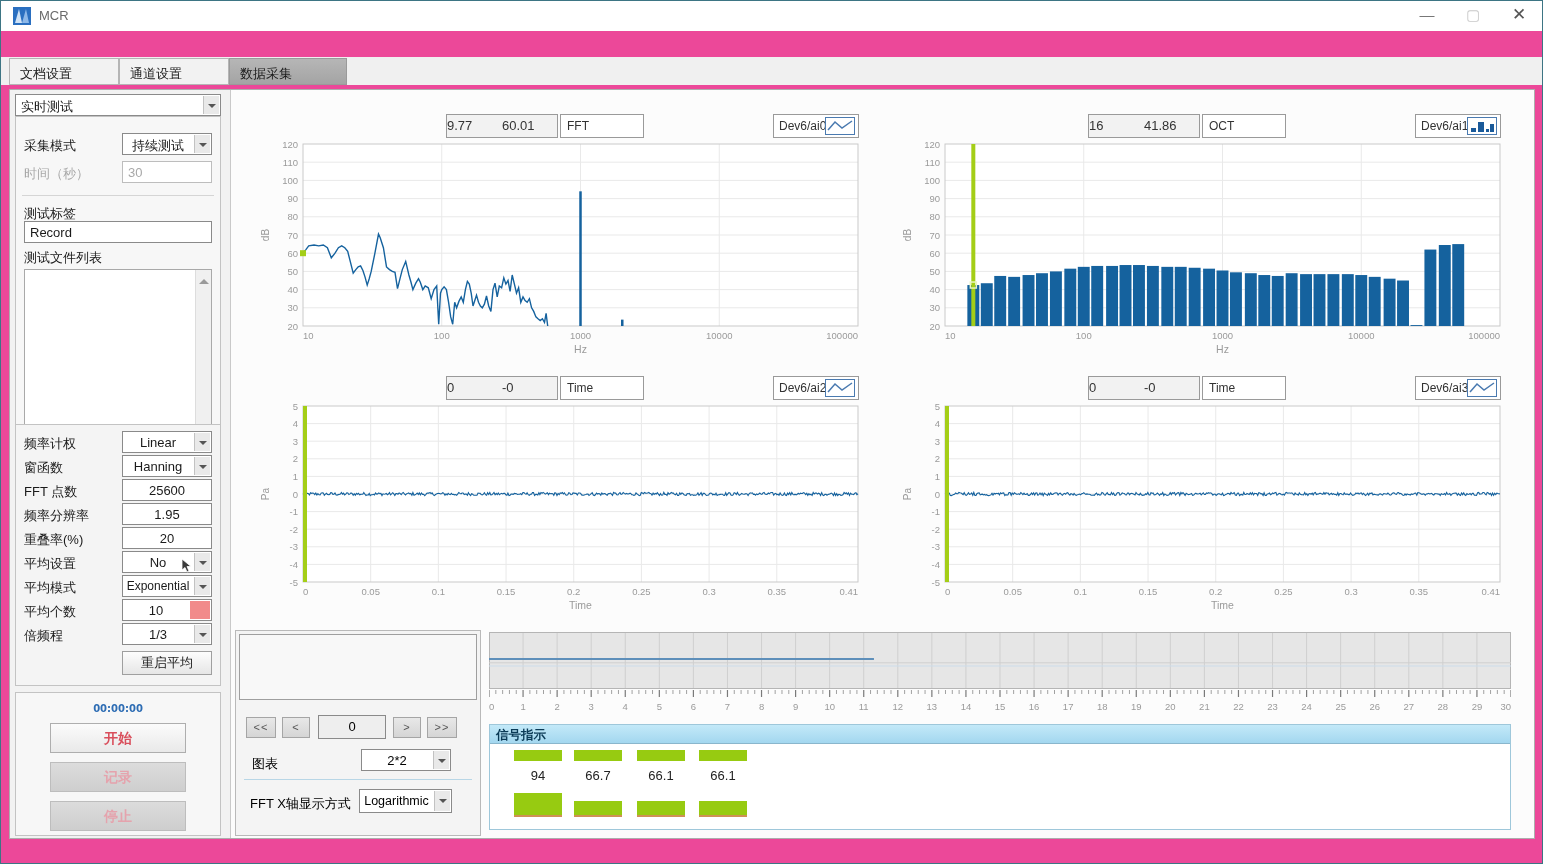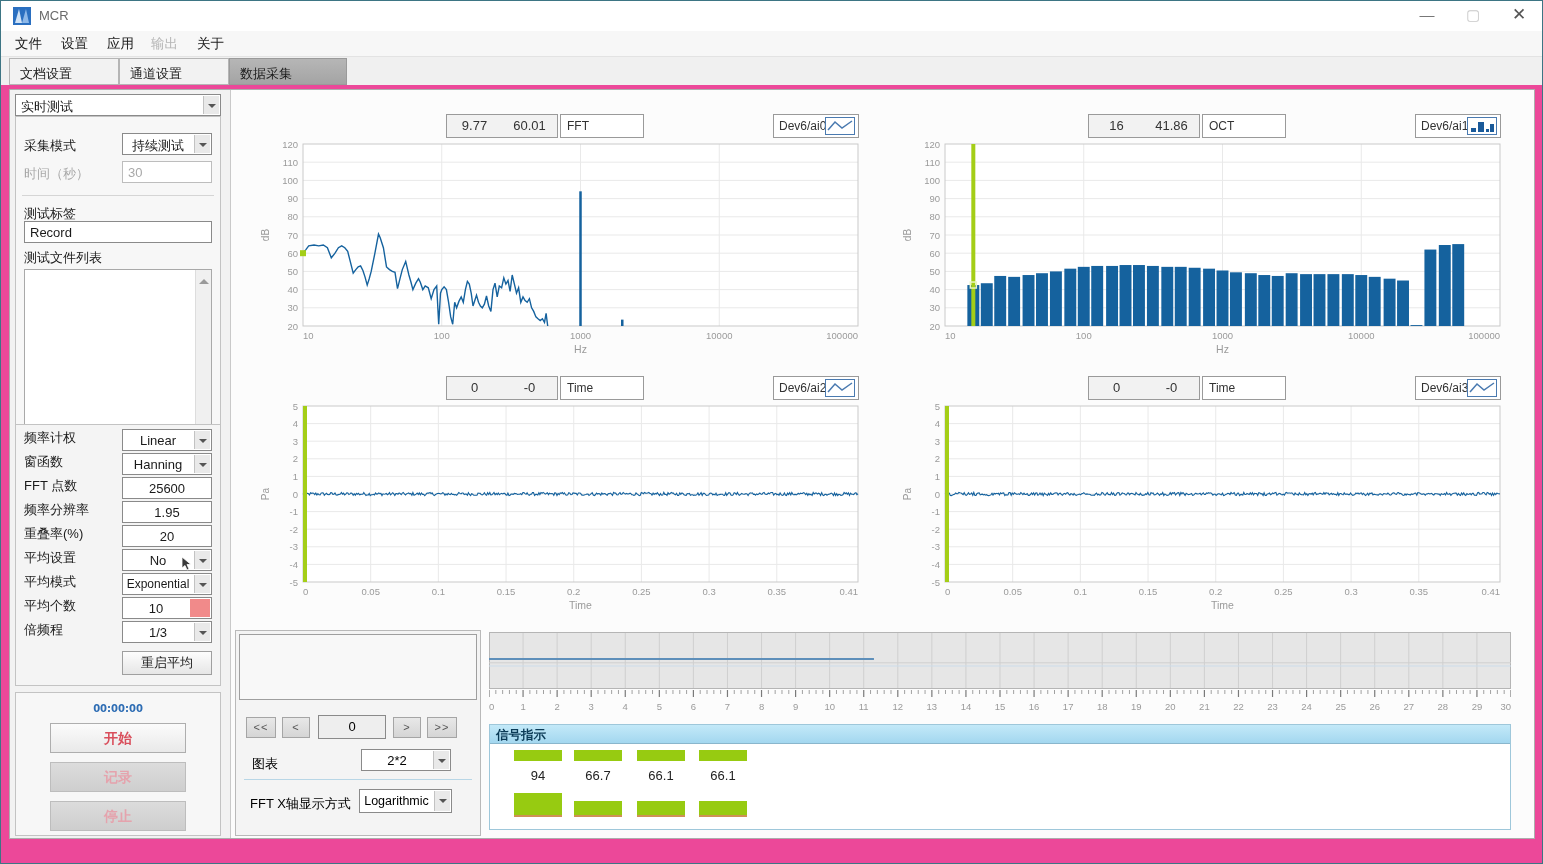--- a/index.html
+++ b/index.html
@@ -42,37 +42,37 @@
   .fieldrow.disabled .flabel, .fieldrow.disabled .fctrl { color:#a8a8a8; }
   .input .in-text { position:absolute; left:0; right:0; top:3px; text-align:center; }
   .input.left .in-text { text-align:left; padding-left:5px; }
   .sep { position:absolute; left:6px; right:6px; height:1px; background:#d5d5d5; }
   #record-input { position:absolute; left:8px; right:8px; }
   #filelist { position:absolute; left:8px; right:8px; top:152px; bottom:10px; background:#fff; border:1px solid #a9a9a9; }
   #filelist .sb { position:absolute; right:0; top:0; bottom:0; width:16px; background:#f0f0f0; border-left:1px solid #ddd; }
   .sb-up, .sb-dn { position:absolute; left:3px; width:0; height:0; border:5px solid transparent; }
   .sb-up { top:4px; border-bottom-color:#9a9a9a; }
   .sb-dn { bottom:4px; border-top-color:#9a9a9a; }
-  .prow { display:flex; align-items:flex-start; height:24px; padding:0 8px; position:relative; }
+  .prow { display:flex; align-items:flex-end; height:24px; padding:0 8px; position:relative; }
   .prow .plabel { flex:1; }
   .prow .fctrl { width:90px; position:relative; }
   .redflag { position:absolute; right:1px; top:1px; bottom:1px; width:20px; background:#f18a8a; }
   .input.flagged .in-text { right:22px; }
   #restart-btn { position:absolute; right:8px; top:226px; width:90px; height:24px; background:linear-gradient(#fdfdfd,#e6e6e6);
                  border:1px solid #9f9f9f; font-size:13px; text-align:center; line-height:22px; }
   #timer { margin-top:10px; font-size:10px; font-weight:bold; color:#2e6db4; font-family:"DejaVu Sans", sans-serif; }
   .bigbtn { display:block; margin:9px auto 0; width:136px; height:30px; border:1px solid #aeaeae; font-size:14px; font-weight:bold;
             text-align:center; line-height:28px; }
   #btn-start { background:linear-gradient(#fbfbfb,#e9e9e9); color:#d94f5c; }
   #btn-record, #btn-stop { background:linear-gradient(#dcdcdc,#cecece); color:#e5a3ad; border-color:#bdbdbd; }
   
   .chart-panel { position:absolute; width:636px; }
   .chart-header { position:absolute; left:0; width:100%; height:24px; }
   .val-box { position:absolute; left:211px; width:112px; height:24px; background:#f2f2f2; border:1px solid #9a9a9a; display:flex; }
-  .val-box span { flex:1; text-align:center; font-size:13px; color:#333; line-height:22px; }
+  .val-box span { flex:1; text-align:left; font-size:13px; color:#333; line-height:22px; }
   .type-box { position:absolute; left:325px; width:84px; height:24px; background:#fff; border:1px solid #9a9a9a;
               font-size:12px; color:#333; padding:4px 0 0 6px; }
   .dev-box { position:absolute; left:538px; width:86px; height:24px; background:#fff; border:1px solid #9a9a9a;
              font-size:12px; color:#333; padding:4px 0 0 5px; }
   .dev-icon { position:absolute; right:3px; top:2px; width:30px; height:18px; border:1px solid #4a7ab0; background:#fff; }
   svg.plot { position:absolute; left:0; }
   
   #bl-panel { position:absolute; left:4px; top:540px; width:246px; height:206px; background:#f4f4f4; border:1px solid #b9b9b9; font-size:13px; }
   #preview-box { position:absolute; left:3px; top:3px; width:238px; height:66px; background:#f8f8f8; border:1px solid #9f9f9f; }
   .navbtn { position:absolute; top:86px; height:21px; background:linear-gradient(#e8e8e8,#d5d5d5); border:1px solid #a5a5a5;
@@ -103,27 +103,20 @@
       <rect x="0" y="0" width="18" height="18" fill="#2a6fc0"></rect>
       <polygon points="2,16 6,2 9,16" fill="#cfe2f6"></polygon>
       <polygon points="9,16 13,2 16,16" fill="#8db8e8"></polygon>
     </svg>
     <span id="title-text">MCR</span>
     <div class="winbtn" id="btn-min"><span>—</span></div>
     <div class="winbtn" id="btn-max"><span>▢</span></div>
     <div class="winbtn" id="btn-close"><span>✕</span></div>
   </div>
 
-  <div id="menubar">
-    <span class="menu-item" style="left:14px">文件</span>
-    <span class="menu-item" style="left:60px">设置</span>
-    <span class="menu-item" style="left:106px">应用</span>
-    <span class="menu-item disabled" style="left:150px">输出</span>
-    <span class="menu-item" style="left:196px">关于</span>
-  </div>
 
   <div id="tabbar">
     <div class="tab" style="left:8px;width:110px">文档设置</div>
     <div class="tab" style="left:118px;width:110px">通道设置</div>
     <div class="tab active" style="left:228px;width:118px">数据采集</div>
   </div>
 
   <div id="main-inner">
 
     <div id="sidebar">

